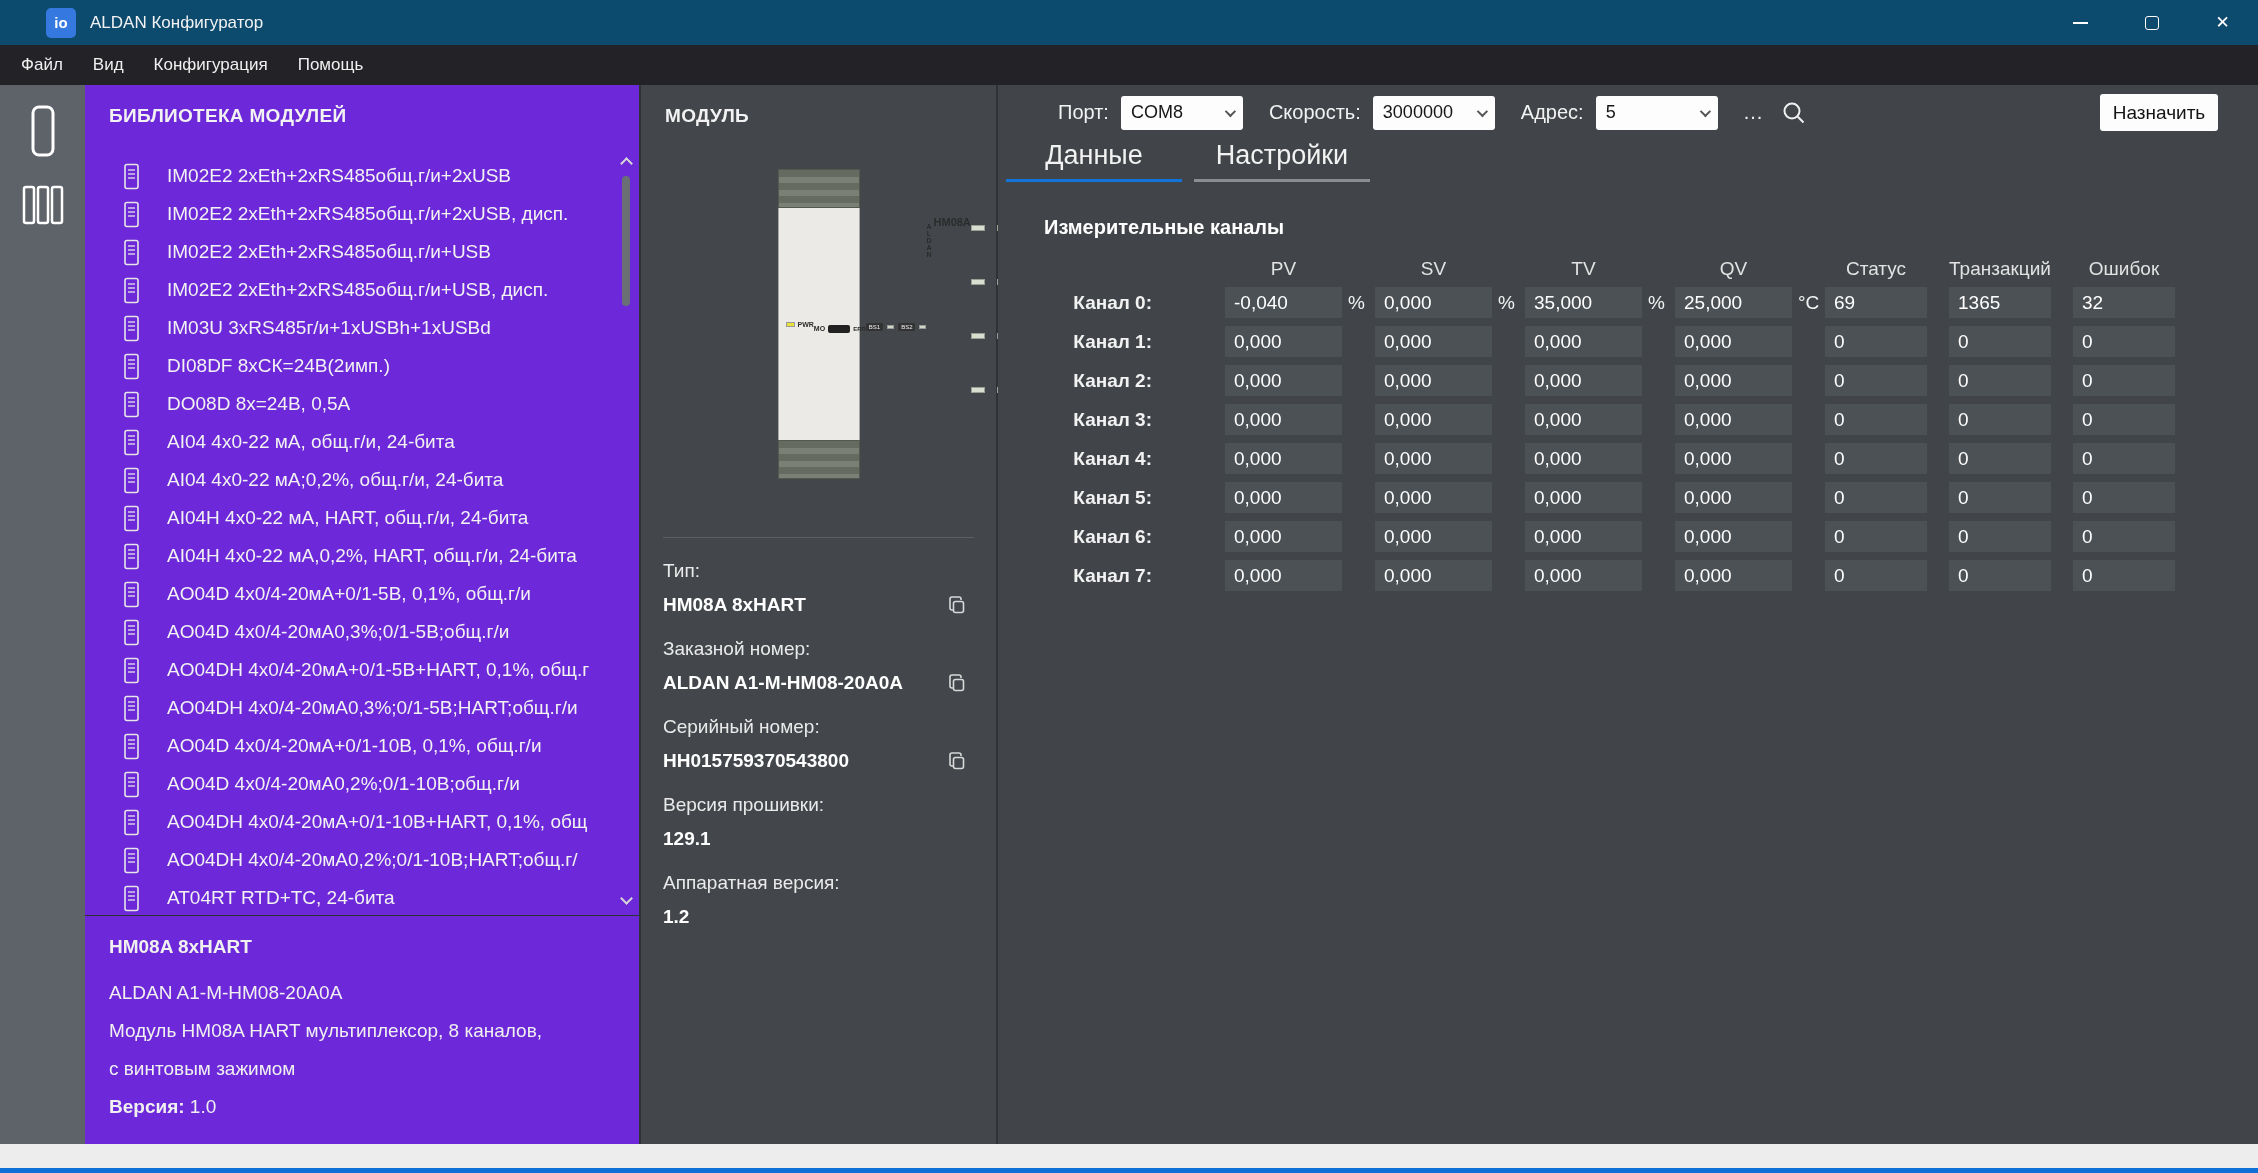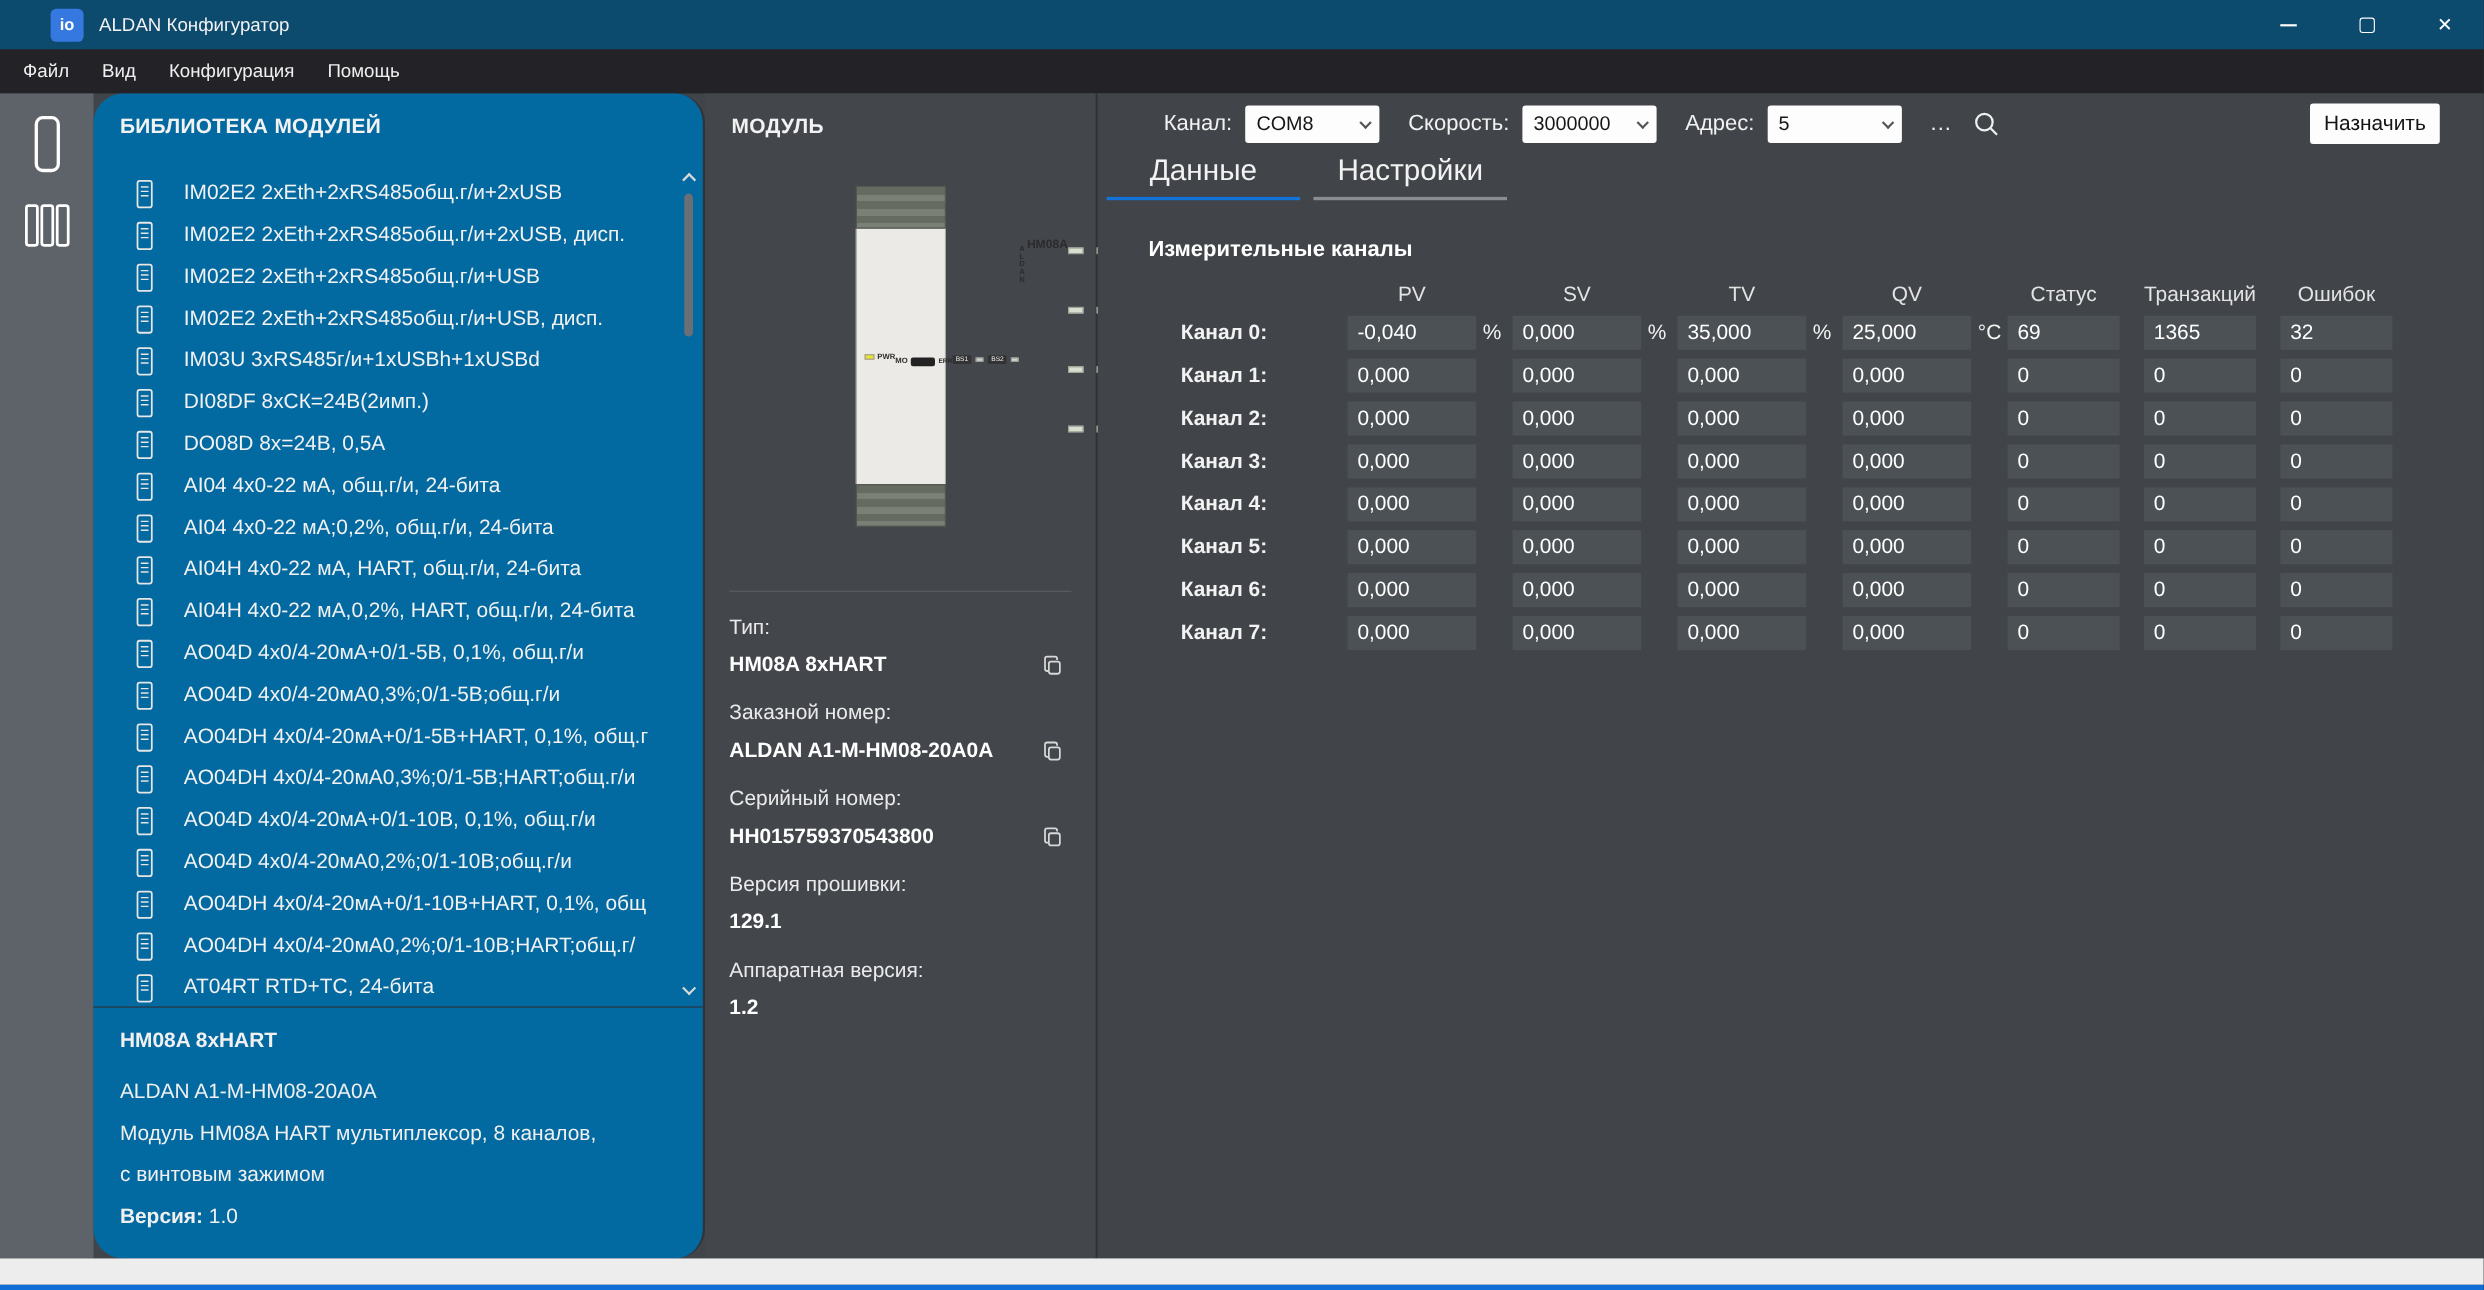--- a/index.html
+++ b/index.html
@@ -22,21 +22,21 @@
   .menubar { height:40px; background:#232327; display:flex; align-items:center; color:#f0f0f0; font-size:17px; padding-left:6px; flex:0 0 auto; }
   .menu-item { padding:0 15px; height:100%; display:flex; align-items:center; }
 
   
   .content { flex:1; display:flex; min-height:0; background:#414549; }
 
   .rail { width:85px; background:#5e636a; flex:0 0 auto; display:flex; flex-direction:column; align-items:center; padding-top:16px; gap:14px; }
   .rail-btn { width:60px; height:60px; display:flex; align-items:center; justify-content:center; }
 
   
-  .library-panel { width:556px; flex:0 0 auto; background:#0369a1; border-right:2px solid #303336; display:flex; flex-direction:column;border-radius:27px; }
+  .library-panel { width:556px; flex:0 0 auto; background:#6d28d9; border-right:2px solid #303336; display:flex; flex-direction:column; }
   .panel-title { font-size:19px; font-weight:600; color:#f2f2f2; padding:20px 0 0 24px; height:58px; flex:0 0 auto; letter-spacing:.3px; }
   .lib-list { flex:1; position:relative; overflow:hidden; padding:14px 34px 0 36px; }
   .lib-item { display:flex; align-items:center; height:38px; gap:26px; color:#f2f2f2; font-size:19px; white-space:nowrap; overflow:hidden; }
   .lib-item svg { flex:0 0 auto; }
   .scrollbar { position:absolute; top:12px; right:3px; bottom:6px; width:20px; display:flex; flex-direction:column; align-items:center; }
   .sb-chev { width:9px; height:9px; flex:0 0 auto; }
   .sb-up { border-left:2px solid #d8d8d8; border-top:2px solid #d8d8d8; transform:rotate(45deg); margin-top:4px; }
   .sb-down { border-right:2px solid #d8d8d8; border-bottom:2px solid #d8d8d8; transform:rotate(45deg); margin-bottom:6px; }
   .sb-track { flex:1; width:100%; position:relative; }
   .sb-thumb { position:absolute; top:8px; left:6px; width:8px; height:130px; background:#696f75; border-radius:4px; }
@@ -446,21 +446,21 @@
           <div class="m-label">Аппаратная версия:</div>
           <div class="m-value-row">
               <div class="m-value">1.2</div>
             </div>
         </div>
       </div>
     </div>
 
     <div class="right-panel">
       <div class="toolbar">
-        <span class="tb-label">Канал:</span>
+        <span class="tb-label">Порт:</span>
         <div class="select">
             <span>COM8</span>
             <span class="chev"></span>
           </div>
         <span class="tb-label ml26">Скорость:</span>
         <div class="select">
             <span>3000000</span>
             <span class="chev"></span>
           </div>
         <span class="tb-label ml26">Адрес:</span>

